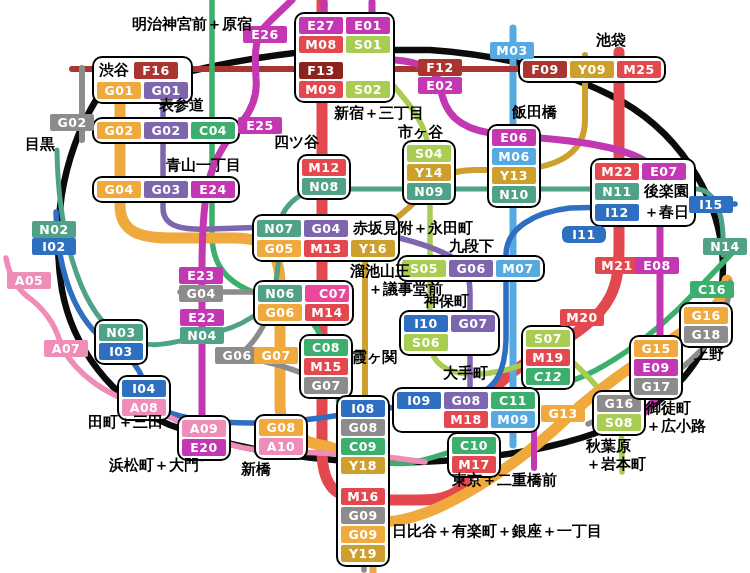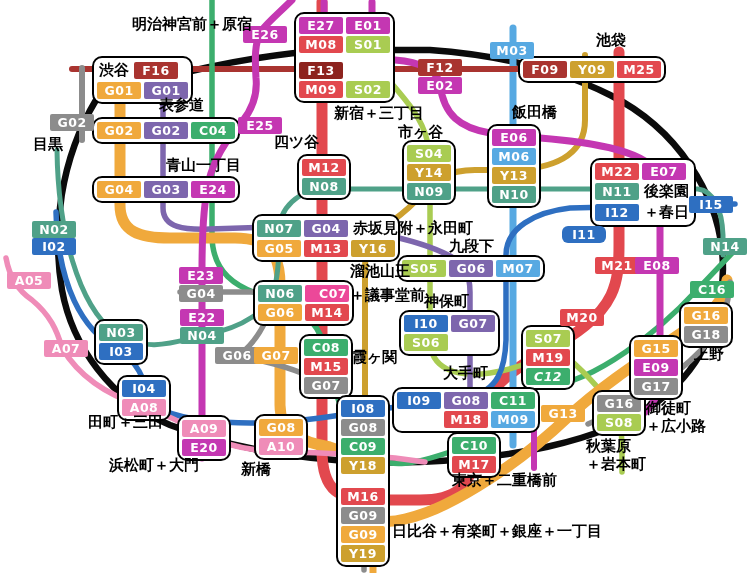--- a/index.html
+++ b/index.html
@@ -345,28 +345,28 @@
     <div class="chip abs" style="background: rgb(46, 111, 193); left: 32px; top: 238px;">I02</div>
     <div class="chip abs" style="background: rgb(239, 140, 184); left: 7px; top: 272px;">A05</div>
     <div class="chip abs" style="background: rgb(239, 140, 184); left: 44px; top: 340px;">A07</div>
     <div class="chip abs" style="background: rgb(140, 140, 140); left: 215px; top: 347px;">G06</div>
     <div class="chip abs" style="background: rgb(240, 169, 60); left: 254px; top: 347px;">G07</div>
     <div class="chip abs" style="background: rgb(240, 169, 60); left: 541px; top: 405px;">G13</div>
     <div class="map-label" style="left: 132px; top: 15px;">明治神宮前＋原宿</div>
     <div class="map-label" style="left: 334px; top: 104px;">新宿＋三丁目</div>
     <div class="map-label" style="left: 596px; top: 31px;">池袋</div>
     <div class="map-label" style="left: 159px; top: 96px;">表参道</div>
-    <div class="map-label" style="left: 25px; top: 135px; margin-left: 8px;">目黒</div>
+    <div class="map-label" style="left: 25px; top: 135px;">目黒</div>
     <div class="map-label" style="left: 166px; top: 156px;">青山一丁目</div>
     <div class="map-label" style="left: 274px; top: 133px;">四ツ谷</div>
     <div class="map-label" style="left: 398px; top: 123px;">市ヶ谷</div>
     <div class="map-label" style="left: 512px; top: 103px;">飯田橋</div>
     <div class="map-label" style="left: 449px; top: 237px;">九段下</div>
     <div class="map-label" style="left: 350px; top: 262px;">溜池山王</div>
-    <div class="map-label" style="left: 350px; top: 280px; margin-top: 6px;">＋議事堂前</div>
+    <div class="map-label" style="left: 368px; top: 280px;">＋議事堂前</div>
     <div class="map-label" style="left: 424px; top: 292px;">神保町</div>
     <div class="map-label" style="left: 352px; top: 348px;">霞ヶ関</div>
     <div class="map-label" style="left: 443px; top: 364px;">大手町</div>
     <div class="map-label" style="left: 452px; top: 471px;">東京＋二重橋前</div>
     <div class="map-label" style="left: 392px; top: 522px;">日比谷＋有楽町＋銀座＋一丁目</div>
     <div class="map-label" style="left: 241px; top: 460px;">新橋</div>
     <div class="map-label" style="left: 88px; top: 413px;">田町＋三田</div>
     <div class="map-label" style="left: 109px; top: 456px; text-align: center;">浜松町＋大門</div>
     <div class="map-label" style="left: 586px; top: 437px;">秋葉原</div>
     <div class="map-label" style="left: 586px; top: 455px;">＋岩本町</div>

